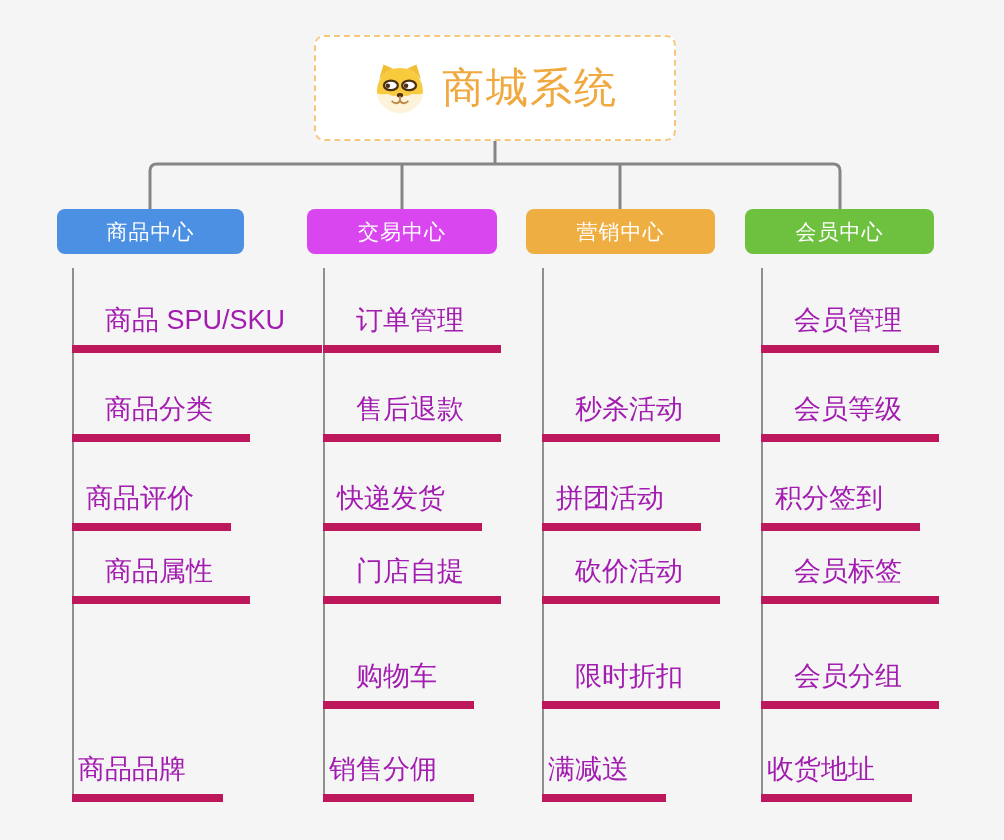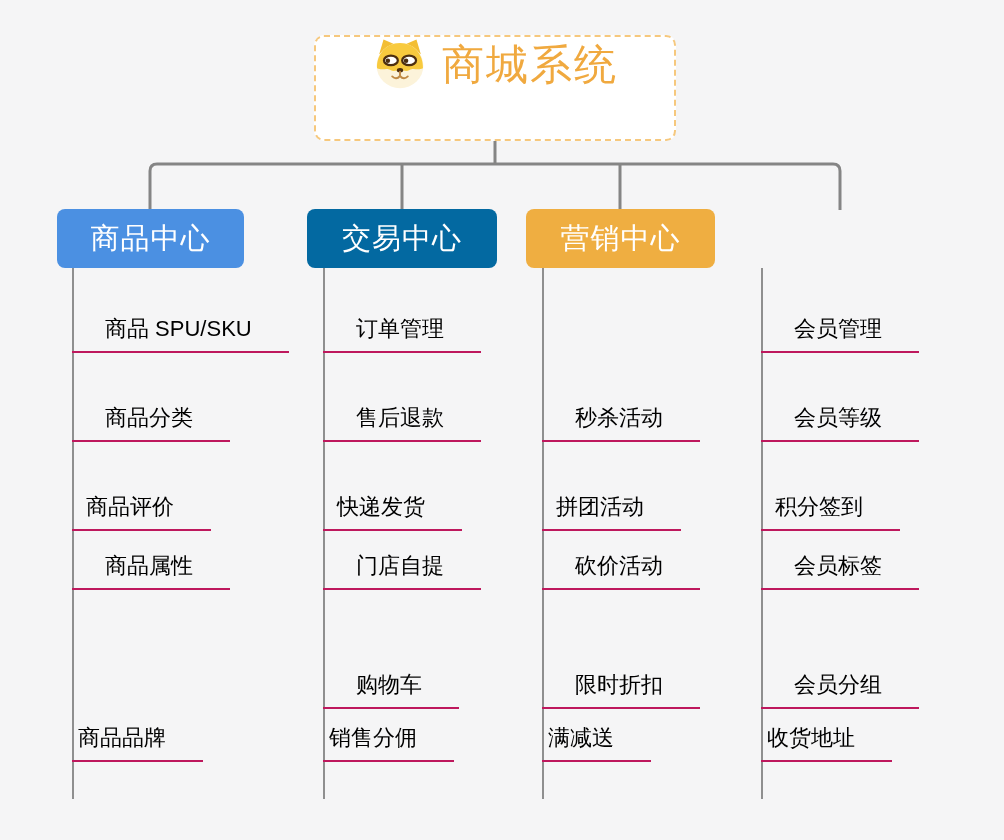--- a/index.html
+++ b/index.html
@@ -12,57 +12,57 @@
   .canvas { position:relative; width:1004px; height:840px; }
 
   svg.connectors { position:absolute; left:0; top:0; z-index:1; }
 
   
   .root {
     position:absolute; left:314px; top:35px; width:362px; height:106px;
     background:#ffffff;
     border:2px dashed #f6c87d; border-radius:10px;
     box-sizing:border-box;
-    display:flex; align-items:flex-start; justify-content:center; gap:14px;
+    display:flex; align-items:center; justify-content:center; gap:14px;
     z-index:3;
   }
   .root-title { font-size:42px; letter-spacing:2px; }
 
   
   .branch {
-    position:absolute; top:209px; height:59px;
+    position:absolute; top:209px; height:45px;
     border-radius:8px; z-index:3;
     display:flex; align-items:center; justify-content:center;
-    color:#ffffff; font-size:29px; letter-spacing:1px;
+    color:#ffffff; font-size:21px; letter-spacing:1px;
   }
   .b0 { left:57px;  width:187px; }
   .b1 { left:307px; width:190px; }
   .b2 { left:526px; width:189px;font-family:Liberation Mono, monospace; }
   .b3 { left:745px; width:189px; }
 
   
   .trunk {
     position:absolute; top:268px; width:2px; height:531px;
     background:#8f8f8f; z-index:2;
   }
   .t0 { left:72px; } .t1 { left:323px; } .t2 { left:542px; } .t3 { left:761px; }
 
   
   .item {
     position:absolute; z-index:2;
     height:44px; box-sizing:border-box;
     display:flex; align-items:flex-end;
     padding:0 37px 7px 33px;
-    border-bottom:2px solid #be185d;
-    font-size:22px; color:#000000; white-space:nowrap;
+    border-bottom:8px solid #be185d;
+    font-size:27px; color:#a21caf; white-space:nowrap;
     width:fit-content;
   }
   .c0 { left:72px; } .c1 { left:323px; } .c2 { left:542px; } .c3 { left:761px; }
   .r0 { top:309px; } .r1 { top:398px; } .r2 { top:487px;padding-left:14px; }
-  .r3 { top:546px; } .r4 { top:665px; } .r5 { top:718px;padding-left:6px; }
+  .r3 { top:560px; } .r4 { top:665px; } .r5 { top:758px;padding-left:6px; }
 </style>
 </head>
 <body>
 
 <div class="canvas">
 
   <svg class="connectors" width="1004" height="840">
     <g stroke="#858585" stroke-width="3" fill="none">
       <path d="M495 141 L495 164"></path>
       <path d="M150 210 L150 171 Q150 164 157 164 L833 164 Q840 164 840 171 L840 210"></path>
@@ -83,22 +83,23 @@
         <circle cx="18" cy="27.5" r="2.6" fill="#4d2f10"></circle>
         <circle cx="39" cy="27.5" r="2.6" fill="#4d2f10"></circle>
         <ellipse cx="32" cy="38.5" rx="3.6" ry="2.6" fill="#4d2f10"></ellipse>
         <path d="M32 40 L32 45 M32 45 Q27.5 50 23 45.5 M32 45 Q36.5 50 41 45.5" stroke="#c08a45" stroke-width="2.2" fill="none" stroke-linecap="round"></path>
       </svg>
     </span>
     <span class="root-title" style="color: rgb(240, 169, 63);">商城系统</span>
   </div>
 
   <div class="branch b0" style="background-color: rgb(75, 144, 226);">商品中心</div>
-  <div class="branch b1" style="background-color: #0369a1;">交易中心</div>
+  <div class="branch b1" style="background-color: #d946ef;">交易中心</div>
   <div class="branch b2" style="background-color: rgb(239, 174, 65);">营销中心</div>
+  <div class="branch b3" style="background-color: rgb(110, 193, 63);">会员中心</div>
 
   <div class="trunk t0"></div>
   <div class="trunk t1"></div>
   <div class="trunk t2"></div>
   <div class="trunk t3"></div>
 
   <div class="item c0 r0">商品 SPU/SKU</div>
   <div class="item c0 r1">商品分类</div>
   <div class="item c0 r2">商品评价</div>
   <div class="item c0 r3">商品属性</div>

